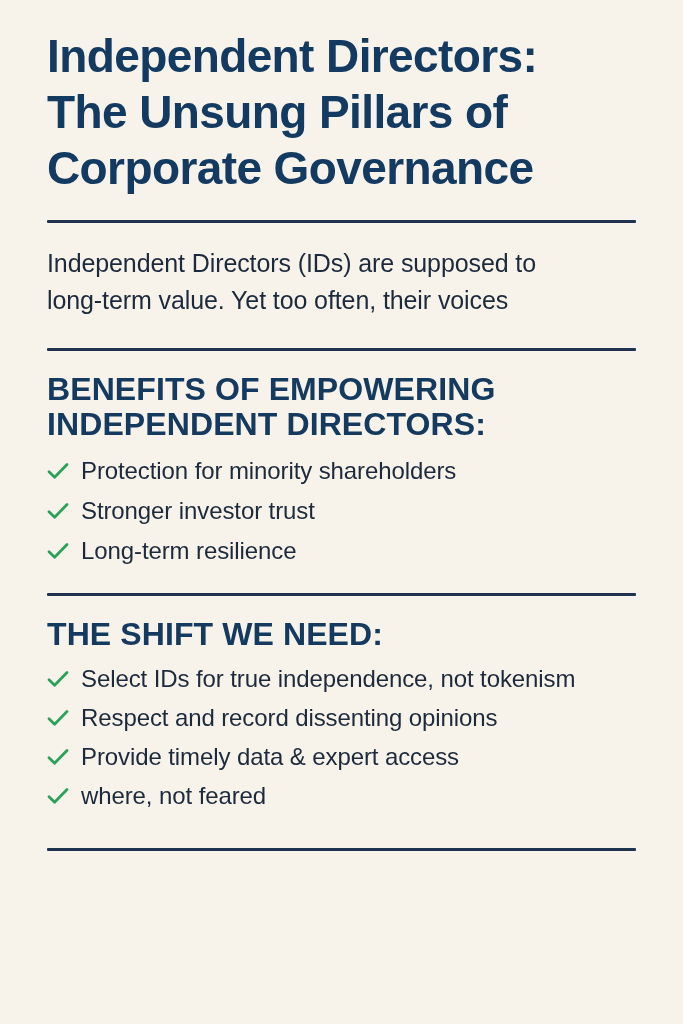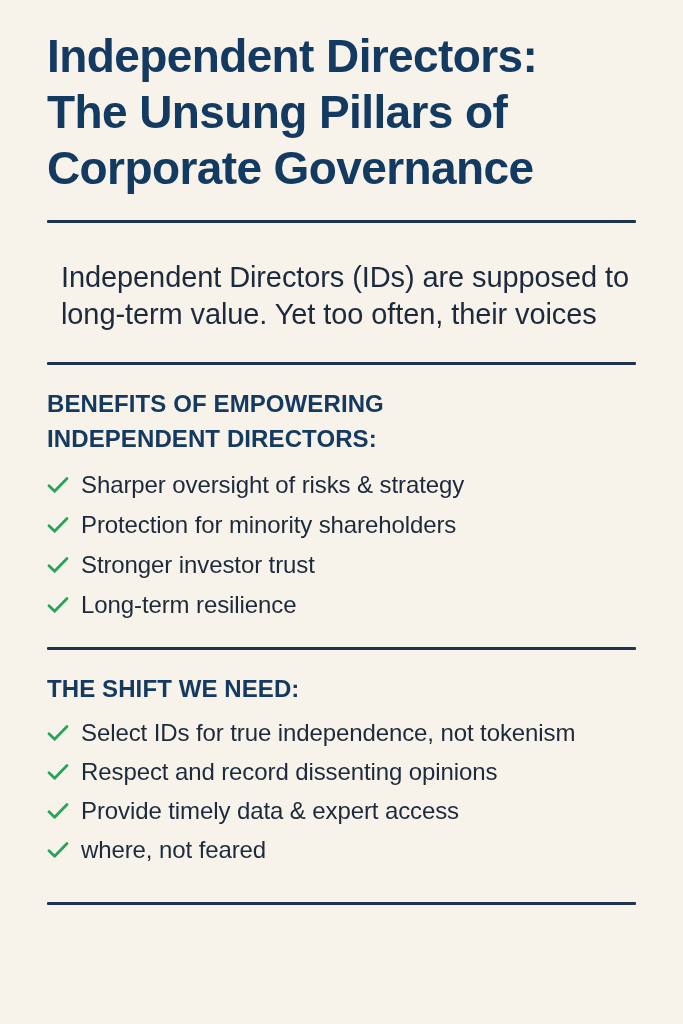--- a/index.html
+++ b/index.html
@@ -49,38 +49,38 @@
     width: 589px;
     border-radius: 1px;
   }
   .divider.d1 { margin-top: 24px; }
   .divider.d2 { margin-top: 29px; }
   .divider.d3 { margin-top: 26px; }
   .divider.d4 { margin-top: 36px; }
 
   
   .intro {
-    margin: 14px;
+    margin: 0;
     padding-top: 22px;
-    font-size: 29px;
+    font-size: 25px;
     line-height: 37px;
     color: #1c2a3c;
     font-weight: 400;
     letter-spacing: -0.1px;
   }
   .intro .pline {
     display: block;
     white-space: nowrap;
   }
 
   
   .section-heading {
     margin: 0;
     padding-top: 21px;
-    font-size: 24px;
+    font-size: 32px;
     line-height: 35px;
     font-weight: 700;
     color: #143a60;
     letter-spacing: 0.1px;
     text-transform: uppercase;
   }
   .section-heading .hline {
     display: block;
     white-space: nowrap;
   }
@@ -151,30 +151,20 @@
   </h2>
 
   <ul class="check-list benefits">
     <li class="check-item">
       <span class="check-icon">
         <svg width="22" height="18" viewBox="0 0 22 18" fill="none" xmlns="http://www.w3.org/2000/svg" aria-hidden="true">
           <path d="M2 9.8 L7.6 15.2 L20 2.6" stroke="#2aa35a" stroke-width="2.8" stroke-linecap="round" stroke-linejoin="round"></path>
         </svg>
       </span>
       <span class="check-text">
-        <span class="wline">Sharper oversight of risks &amp; strategy</span>
-      </span>
-    </li>
-    <li class="check-item">
-      <span class="check-icon">
-        <svg width="22" height="18" viewBox="0 0 22 18" fill="none" xmlns="http://www.w3.org/2000/svg" aria-hidden="true">
-          <path d="M2 9.8 L7.6 15.2 L20 2.6" stroke="#2aa35a" stroke-width="2.8" stroke-linecap="round" stroke-linejoin="round"></path>
-        </svg>
-      </span>
-      <span class="check-text">
         <span class="wline">Protection for minority shareholders</span>
       </span>
     </li>
     <li class="check-item">
       <span class="check-icon">
         <svg width="22" height="18" viewBox="0 0 22 18" fill="none" xmlns="http://www.w3.org/2000/svg" aria-hidden="true">
           <path d="M2 9.8 L7.6 15.2 L20 2.6" stroke="#2aa35a" stroke-width="2.8" stroke-linecap="round" stroke-linejoin="round"></path>
         </svg>
       </span>
       <span class="check-text">

